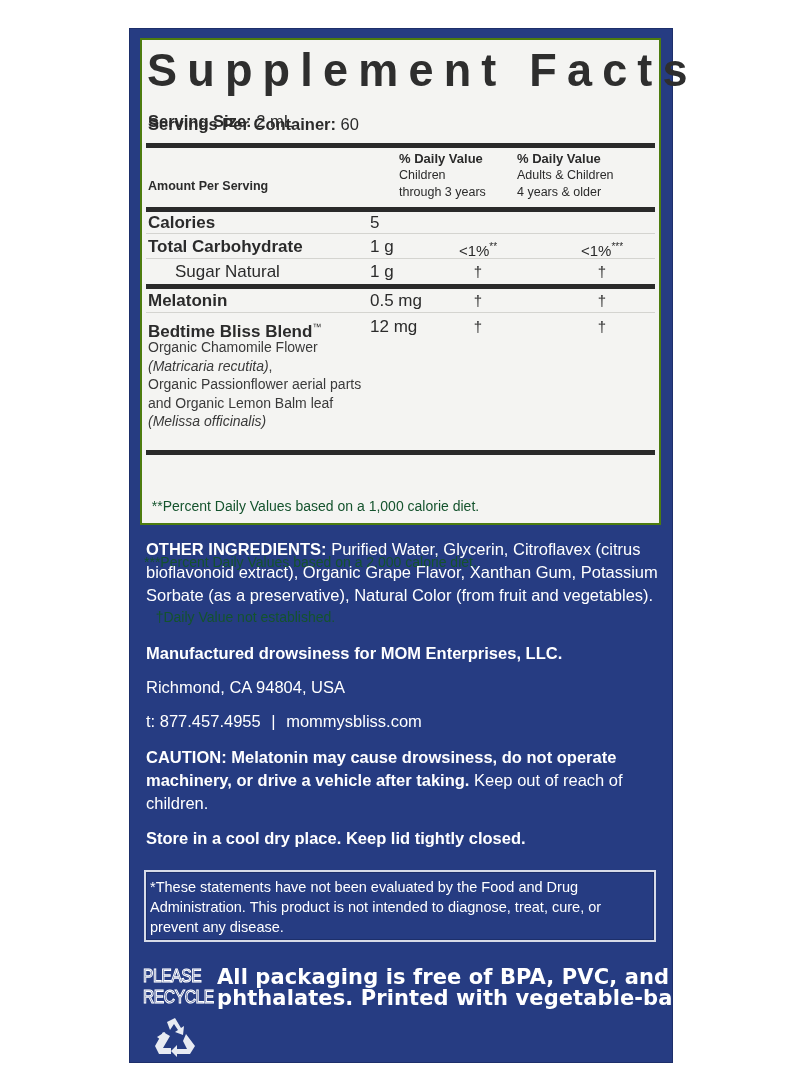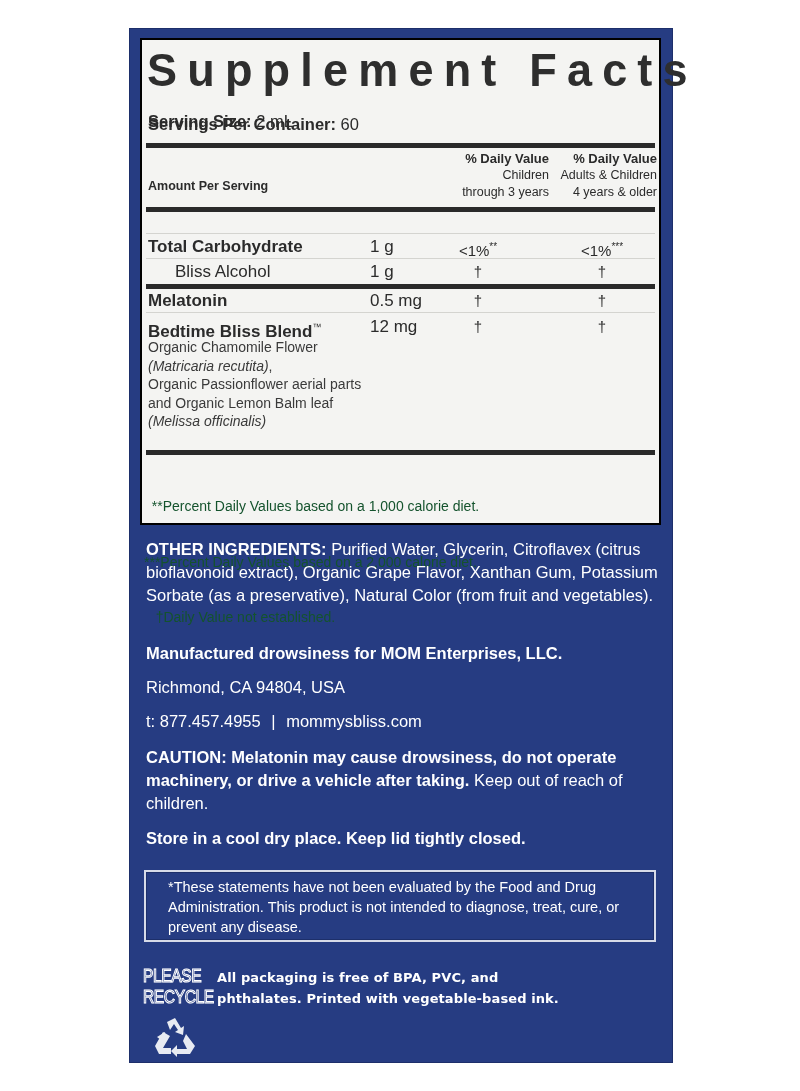--- a/index.html
+++ b/index.html
@@ -8,21 +8,21 @@
 
     .panel {
       position: absolute; left: 129px; top: 28px; width: 544px; height: 1035px;
       background: #263c82;
       box-shadow: inset 0 0 0 1px #1d2f6a;
     }
 
     .facts {
       position: absolute; left: 11px; top: 10px; width: 521px; height: 487px;
       background: #f4f4f2;
-      border: 2px solid #000000;
+      border: 2px solid #4d7c0f;
       color: #2b2b2b;
     }
 
     .title {
       position: absolute; left: 5px; top: 6px;
       font-family: "Liberation Sans", sans-serif;
       font-weight: 700; font-size: 45px; letter-spacing: 10.2px;
       color: #2e2e2e; line-height: 48px; white-space: nowrap;
       transform: scaleY(1.04);
     }
@@ -37,21 +37,21 @@
     .bar.b2 { top: 167px; height: 5px; }
     .bar.b3 { top: 244px; height: 5px; }
     .bar.b4 { top: 410px; height: 5px; }
 
     .thin { position: absolute; left: 4px; right: 4px; height: 1px; background: #d4d4d0; }
     .thin.t1 { top: 193px; }
     .thin.t2 { top: 218px; }
     .thin.t3 { top: 272px; }
 
     .hdr-amount { position: absolute; left: 6px; top: 139px; font-size: 12.5px; font-weight: 700; }
-    .hdr-col { position: absolute; top: 110px; text-align: right; font-size: 12.5px; line-height: 17px; }
+    .hdr-col { position: absolute; top: 110px; text-align: left; font-size: 12.5px; line-height: 17px; }
     .hdr-col .h { font-weight: 700; font-size: 13px; }
     .hdr-col.c1 { left: 257px; width: 150px; }
     .hdr-col.c2 { left: 378px; width: 140px; left: 375px; }
 
     .row { position: absolute; left: 0; right: 0; height: 24px; font-size: 17px; line-height: 24px; }
     .row .name { position: absolute; left: 6px; font-weight: 700; }
     .row .name.sub { left: 33px; font-weight: 400; }
     .row .amt { position: absolute; left: 228px; }
     .row .dv1 { position: absolute; left: 286px; width: 100px; text-align: center; font-size: 15px; }
     .row .dv2 { position: absolute; left: 400px; width: 120px; text-align: center; font-size: 15px; }
@@ -72,38 +72,38 @@
     .blue-text b { font-weight: 700; }
     .other { top: 510px; width: 520px; }
     .mfr { top: 614px; }
     .city { top: 648px; }
     .phone { top: 682px; }
     .caution { top: 718px; width: 520px; }
     .store { top: 799px; }
 
     .fda {
       position: absolute; left: 15px; top: 842px; width: 512px; height: 72px;
-      border: 2px solid #d7dbe8; padding: 5px 22px;
+      border: 2px solid #d7dbe8; padding: 5px 4px;
       color: #ffffff; font-size: 14.5px; line-height: 20px;
       box-shadow: inset 0 0 0 1px #1d2f6a;
     }
 
     .recycle-label {
       position: absolute; left: 14px; top: 937px;
       font-size: 19px; line-height: 21px; font-weight: 400;
       color: #263c82;
       -webkit-text-stroke: 1.1px #ffffff;
       letter-spacing: -0.5px;
       transform: scaleX(0.82); transform-origin: left top;
     }
 
     .recycle-text {
       position: absolute; left: 88px; top: 939px;
       color: #ffffff; font-family: "DejaVu Sans", sans-serif;
-      font-size: 13px; line-height: 21px; font-weight: 700; white-space: nowrap;
+      font-size: 21px; line-height: 21px; font-weight: 700; white-space: nowrap;
       letter-spacing: 0.1px;
     }
 
     .recycle-icon { position: absolute; left: 24px; top: 990px; width: 44px; height: 40px; }
   </style>
 </head>
 <body>
 
 <div class="panel">
 
@@ -128,32 +128,36 @@
       <div>through 3 years</div>
     </div>
     <div class="hdr-col c2">
       <div class="h">% Daily Value</div>
       <div>Adults &amp; Children</div>
       <div>4 years &amp; older</div>
     </div>
 
     <div class="bar b2"></div>
 
+    <div class="row r1">
+      <span class="name">Calories</span>
+      <span class="amt">5</span>
+    </div>
     <div class="thin t1"></div>
 
     <div class="row r2">
       <span class="name">Total Carbohydrate</span>
       <span class="amt">1 g</span>
       <span class="dv1"><span>&lt;1%</span><sup>**</sup></span>
       <span class="dv2"><span>&lt;1%</span><sup>***</sup></span>
     </div>
     <div class="thin t2"></div>
 
     <div class="row r3">
-      <span class="name sub">Bliss Alcohol</span>
+      <span class="name sub">Sugar Natural</span>
       <span class="amt">1 g</span>
       <span class="dv1">†</span>
       <span class="dv2">†</span>
     </div>
 
     <div class="bar b3"></div>
 
     <div class="row r4">
       <span class="name">Melatonin</span>
       <span class="amt">0.5 mg</span>

